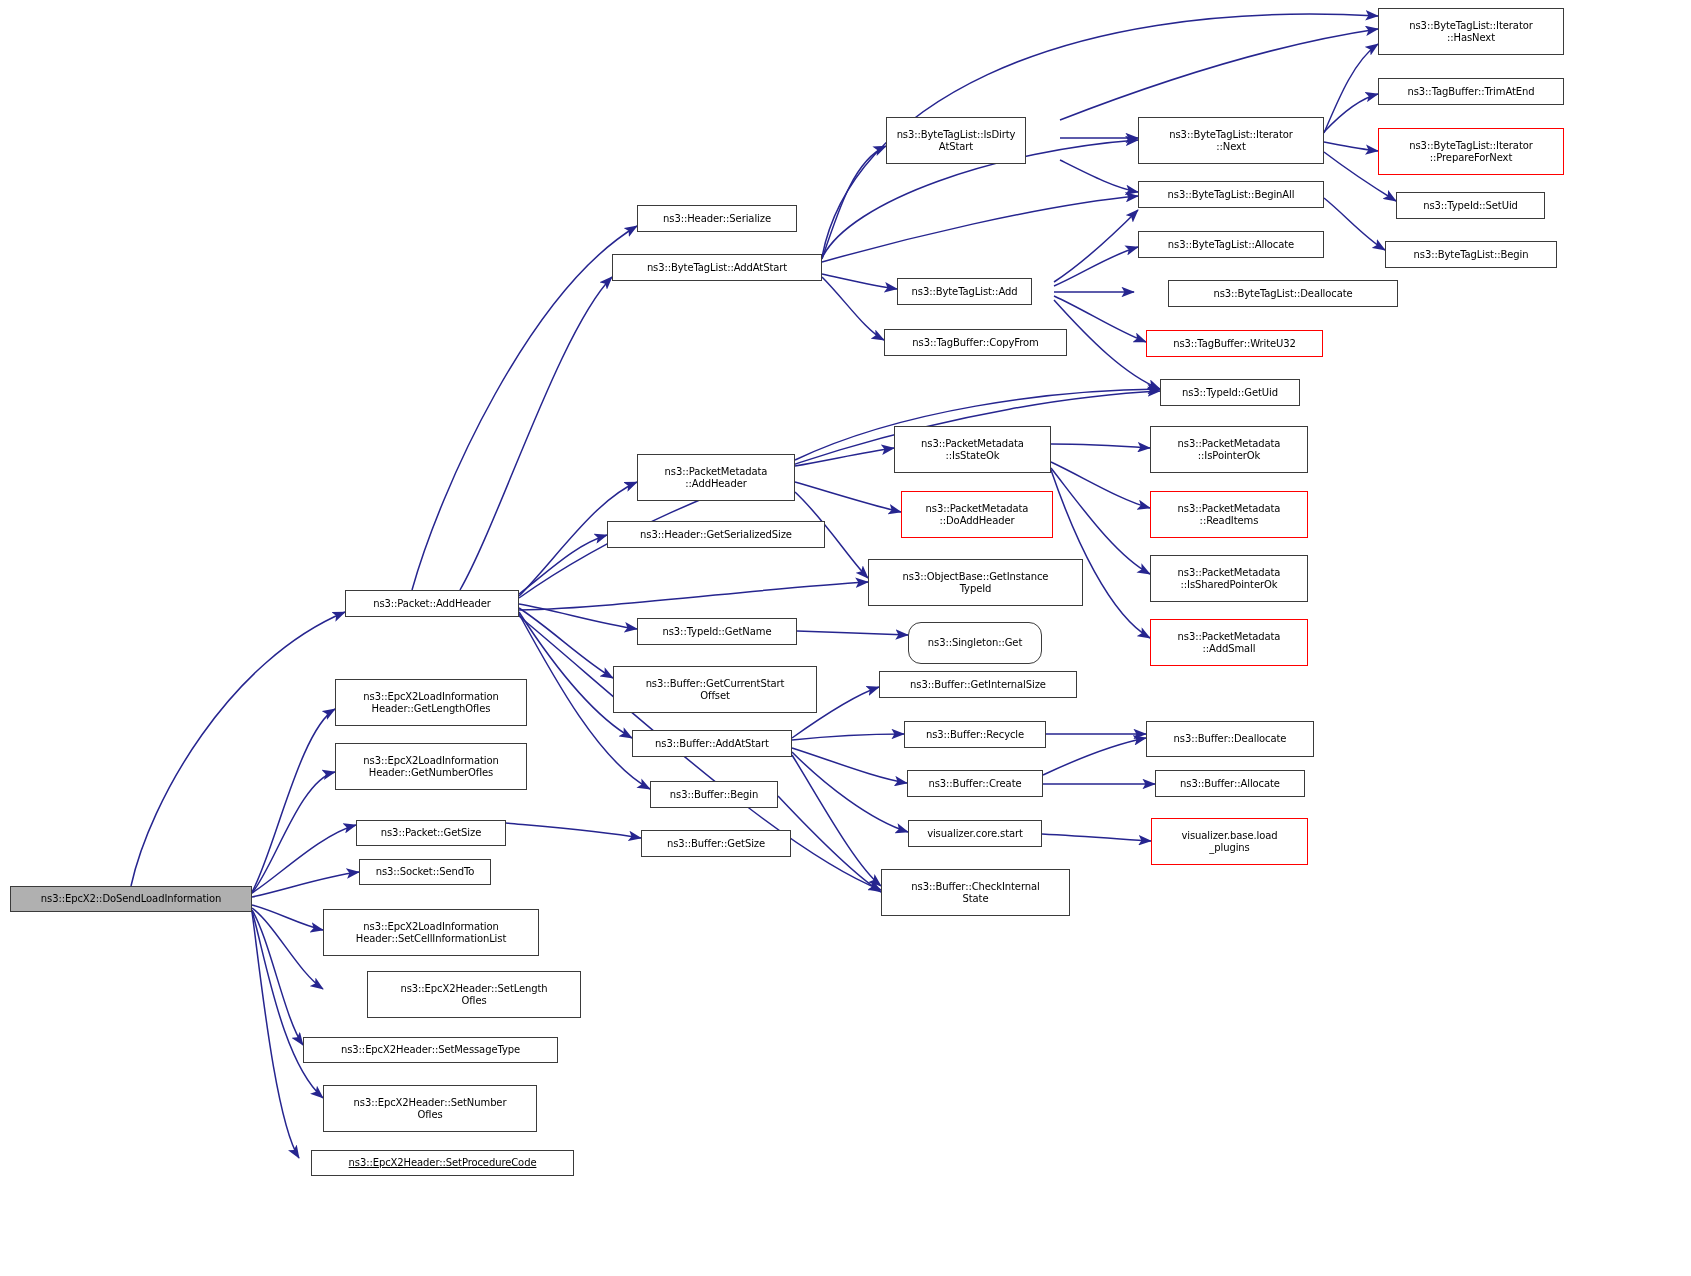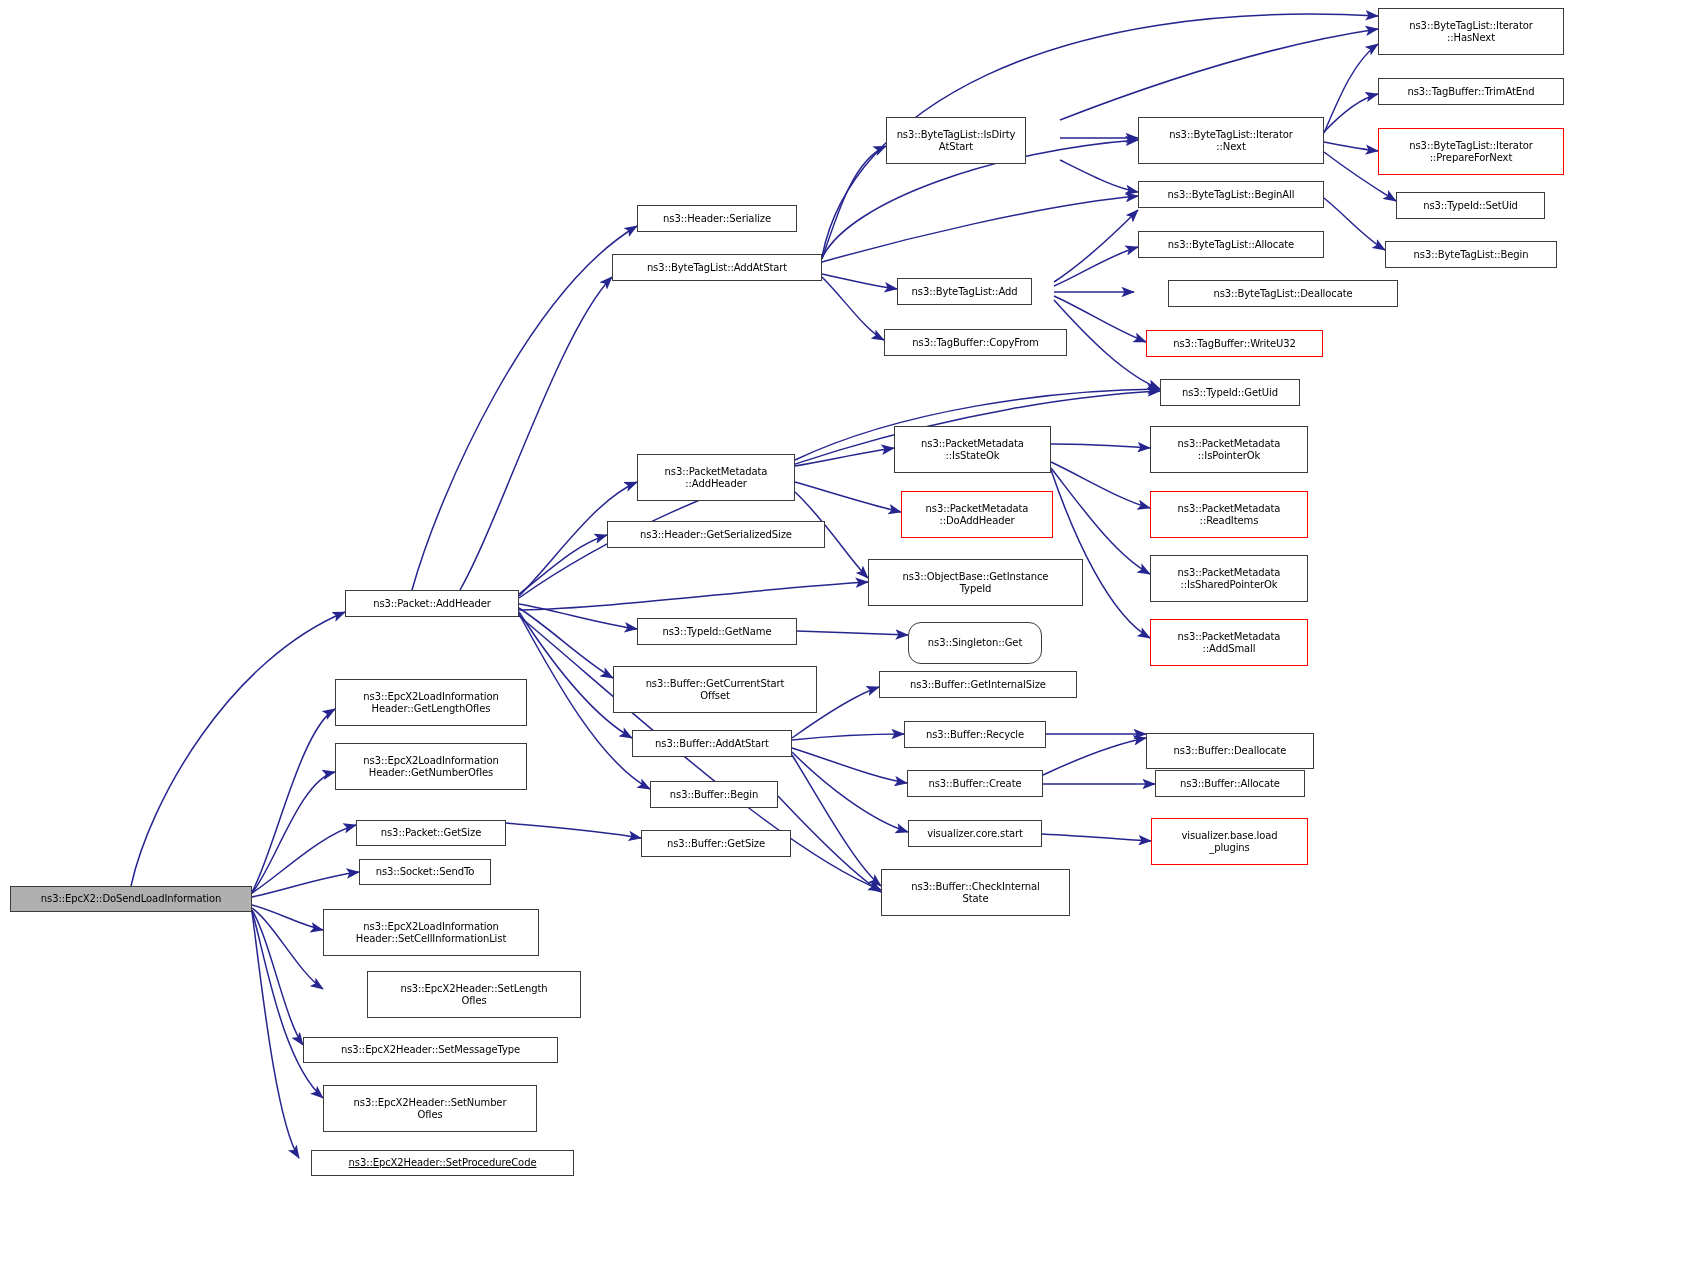--- a/index.html
+++ b/index.html
@@ -174,21 +174,21 @@
       <div class="node red" style="left: 1146px; top: 330px; width: 177px; height: 27px;">ns3::TagBuffer::WriteU32</div>
       <div class="node" style="left: 1160px; top: 379px; width: 140px; height: 27px;">ns3::TypeId::GetUid</div>
       <div class="node" style="left: 1150px; top: 426px; width: 158px; height: 47px;">ns3::PacketMetadata
 ::IsPointerOk</div>
       <div class="node red" style="left: 1150px; top: 491px; width: 158px; height: 47px;">ns3::PacketMetadata
 ::ReadItems</div>
       <div class="node" style="left: 1150px; top: 555px; width: 158px; height: 47px;">ns3::PacketMetadata
 ::IsSharedPointerOk</div>
       <div class="node red" style="left: 1150px; top: 619px; width: 158px; height: 47px;">ns3::PacketMetadata
 ::AddSmall</div>
-      <div class="node" style="left: 1146px; top: 721px; width: 168px; height: 36px; margin-top: 12px;">ns3::Buffer::Deallocate</div>
+      <div class="node" style="left: 1146px; top: 721px; width: 168px; height: 36px;">ns3::Buffer::Deallocate</div>
       <div class="node" style="left: 1155px; top: 770px; width: 150px; height: 27px;">ns3::Buffer::Allocate</div>
       <div class="node red" style="left: 1151px; top: 818px; width: 157px; height: 47px;">visualizer.base.load
 _plugins</div>
       <div class="node" style="left: 1378px; top: 8px; width: 186px; height: 47px;">ns3::ByteTagList::Iterator
 ::HasNext</div>
       <div class="node" style="left: 1378px; top: 78px; width: 186px; height: 27px;">ns3::TagBuffer::TrimAtEnd</div>
       <div class="node red" style="left: 1378px; top: 128px; width: 186px; height: 47px;">ns3::ByteTagList::Iterator
 ::PrepareForNext</div>
       <div class="node" style="left: 1396px; top: 192px; width: 149px; height: 27px;">ns3::TypeId::SetUid</div>
       <div class="node" style="left: 1385px; top: 241px; width: 172px; height: 27px;">ns3::ByteTagList::Begin</div>

